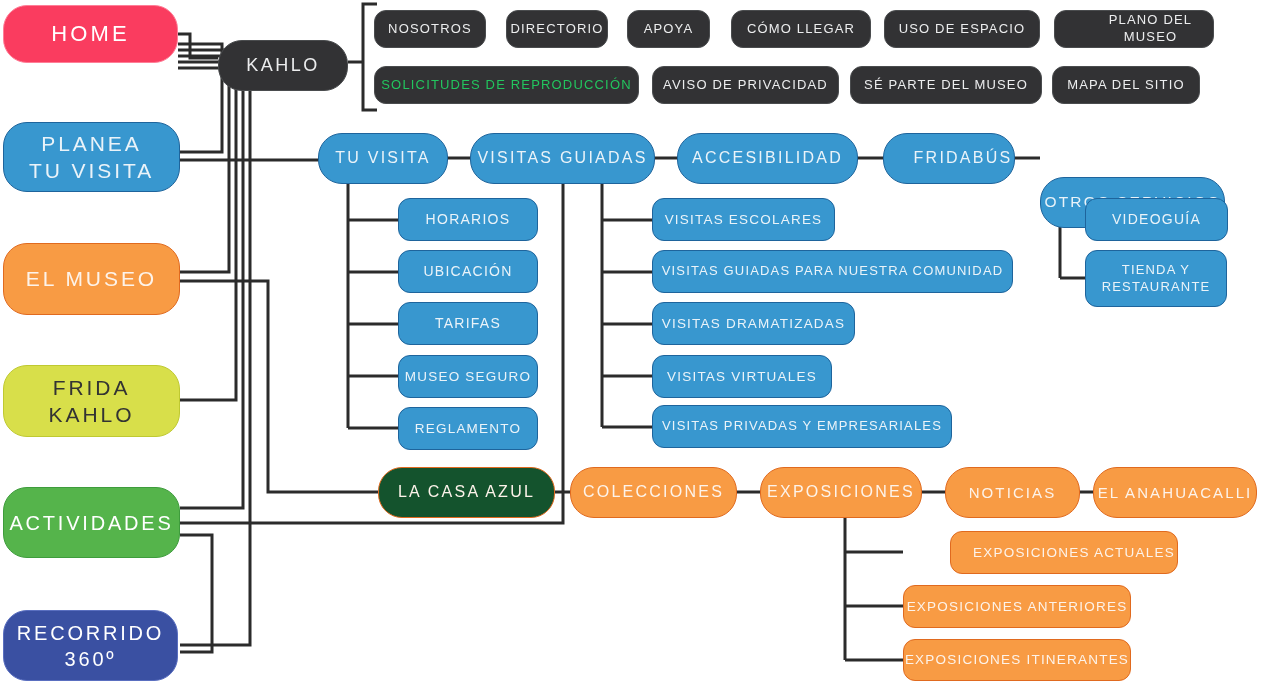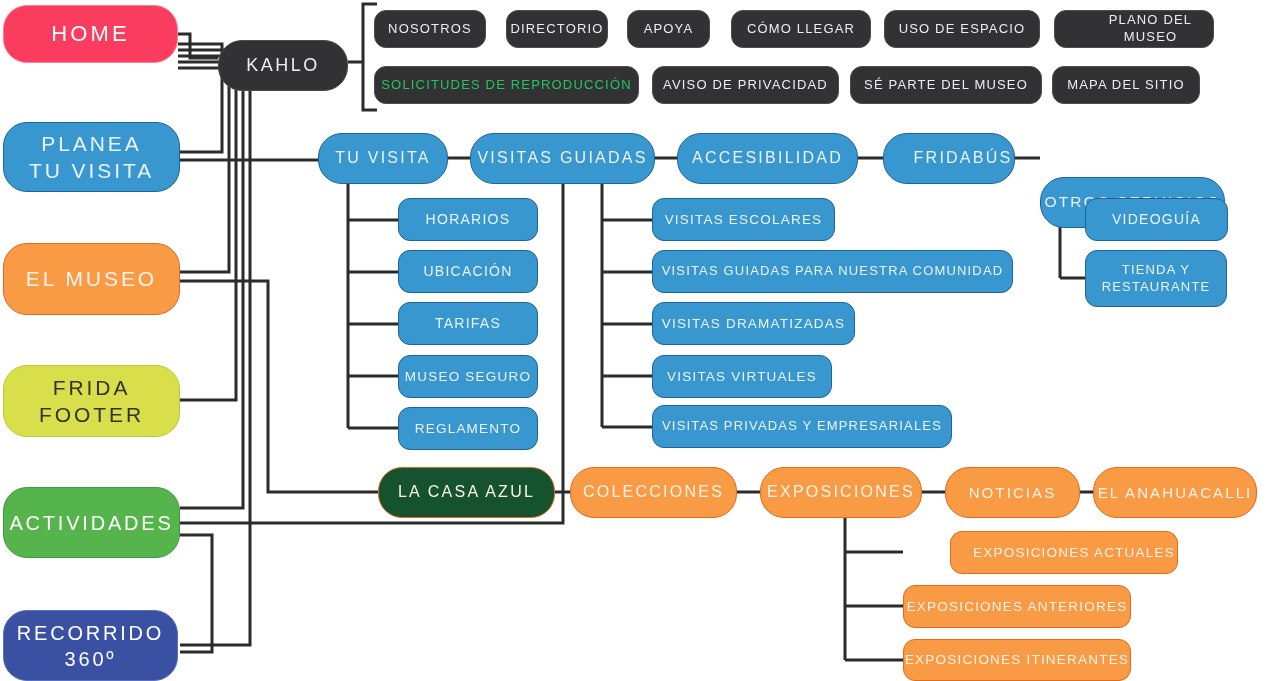--- a/index.html
+++ b/index.html
@@ -48,21 +48,21 @@
       <path d="M1060,184 V278 M1060,220 H1085 M1060,278 H1085" fill="none" stroke="#2B2B2B" stroke-width="3"></path>
       <path d="M555,492 H570 M737,492 H760 M922,492 H945 M1080,492 H1093" fill="none" stroke="#2B2B2B" stroke-width="3"></path>
       <path d="M845,518 V660 M845,552 H903 M845,606 H903 M845,660 H903" fill="none" stroke="#2B2B2B" stroke-width="3"></path>
     </svg>
 
 <div class="node" style="left: 3px; top: 5px; width: 175px; height: 58px; font-size: 22px; background: rgb(250, 60, 95); color: rgb(255, 255, 255); border: 1.5px solid rgb(255, 126, 151);">HOME</div>
     <div class="node" style="left: 3px; top: 122px; width: 177px; height: 70px; font-size: 21px; background: rgb(56, 151, 207); color: rgb(234, 243, 249); border: 1.5px solid rgb(30, 100, 156);">PLANEA
 TU VISITA</div>
     <div class="node" style="left: 3px; top: 243px; width: 177px; height: 72px; font-size: 21px; background: rgb(248, 155, 68); color: rgb(253, 243, 234); border: 1.5px solid rgb(224, 106, 31);">EL MUSEO</div>
     <div class="node" style="left: 3px; top: 365px; width: 177px; height: 72px; font-size: 21px; background: rgb(216, 223, 74); color: rgb(51, 51, 51); border: 1.5px solid rgb(191, 201, 49);">FRIDA
-FOOTER</div>
+KAHLO</div>
     <div class="node" style="left: 3px; top: 487px; width: 177px; height: 71px; font-size: 20px; background: rgb(85, 180, 75); color: rgb(255, 255, 255); border: 1.5px solid rgb(62, 156, 60);">ACTIVIDADES</div>
     <div class="node" style="left: 3px; top: 610px; width: 175px; height: 71px; font-size: 20px; background: rgb(58, 80, 162); color: rgb(255, 255, 255); border: 1.5px solid rgb(90, 111, 192);">RECORRIDO
 360º</div>
     <div class="node" style="left: 218px; top: 40px; width: 130px; height: 51px; font-size: 18px; background: rgb(50, 50, 52); color: rgb(236, 237, 238); border: 1.5px solid rgb(74, 76, 78);">KAHLO</div>
     <div class="node small" style="left: 374px; top: 10px; width: 112px; height: 38px; font-size: 13px; background: rgb(50, 50, 52); color: rgb(236, 237, 238); border: 1.5px solid rgb(74, 76, 78);">NOSOTROS</div>
     <div class="node small" style="left: 506px; top: 10px; width: 102px; height: 38px; font-size: 13px; background: rgb(50, 50, 52); color: rgb(236, 237, 238); border: 1.5px solid rgb(74, 76, 78);">DIRECTORIO</div>
     <div class="node small" style="left: 627px; top: 10px; width: 83px; height: 38px; font-size: 13px; background: rgb(50, 50, 52); color: rgb(236, 237, 238); border: 1.5px solid rgb(74, 76, 78);">APOYA</div>
     <div class="node small" style="left: 731px; top: 10px; width: 140px; height: 38px; font-size: 13px; background: rgb(50, 50, 52); color: rgb(236, 237, 238); border: 1.5px solid rgb(74, 76, 78);">CÓMO LLEGAR</div>
     <div class="node small" style="left: 884px; top: 10px; width: 156px; height: 38px; font-size: 13px; background: rgb(50, 50, 52); color: rgb(236, 237, 238); border: 1.5px solid rgb(74, 76, 78);">USO DE ESPACIO</div>
     <div class="node small" style="left: 1054px; top: 10px; width: 160px; height: 38px; font-size: 13px; background: rgb(50, 50, 52); color: rgb(236, 237, 238); border: 1.5px solid rgb(74, 76, 78); padding-left: 33px;">PLANO DEL MUSEO</div>

